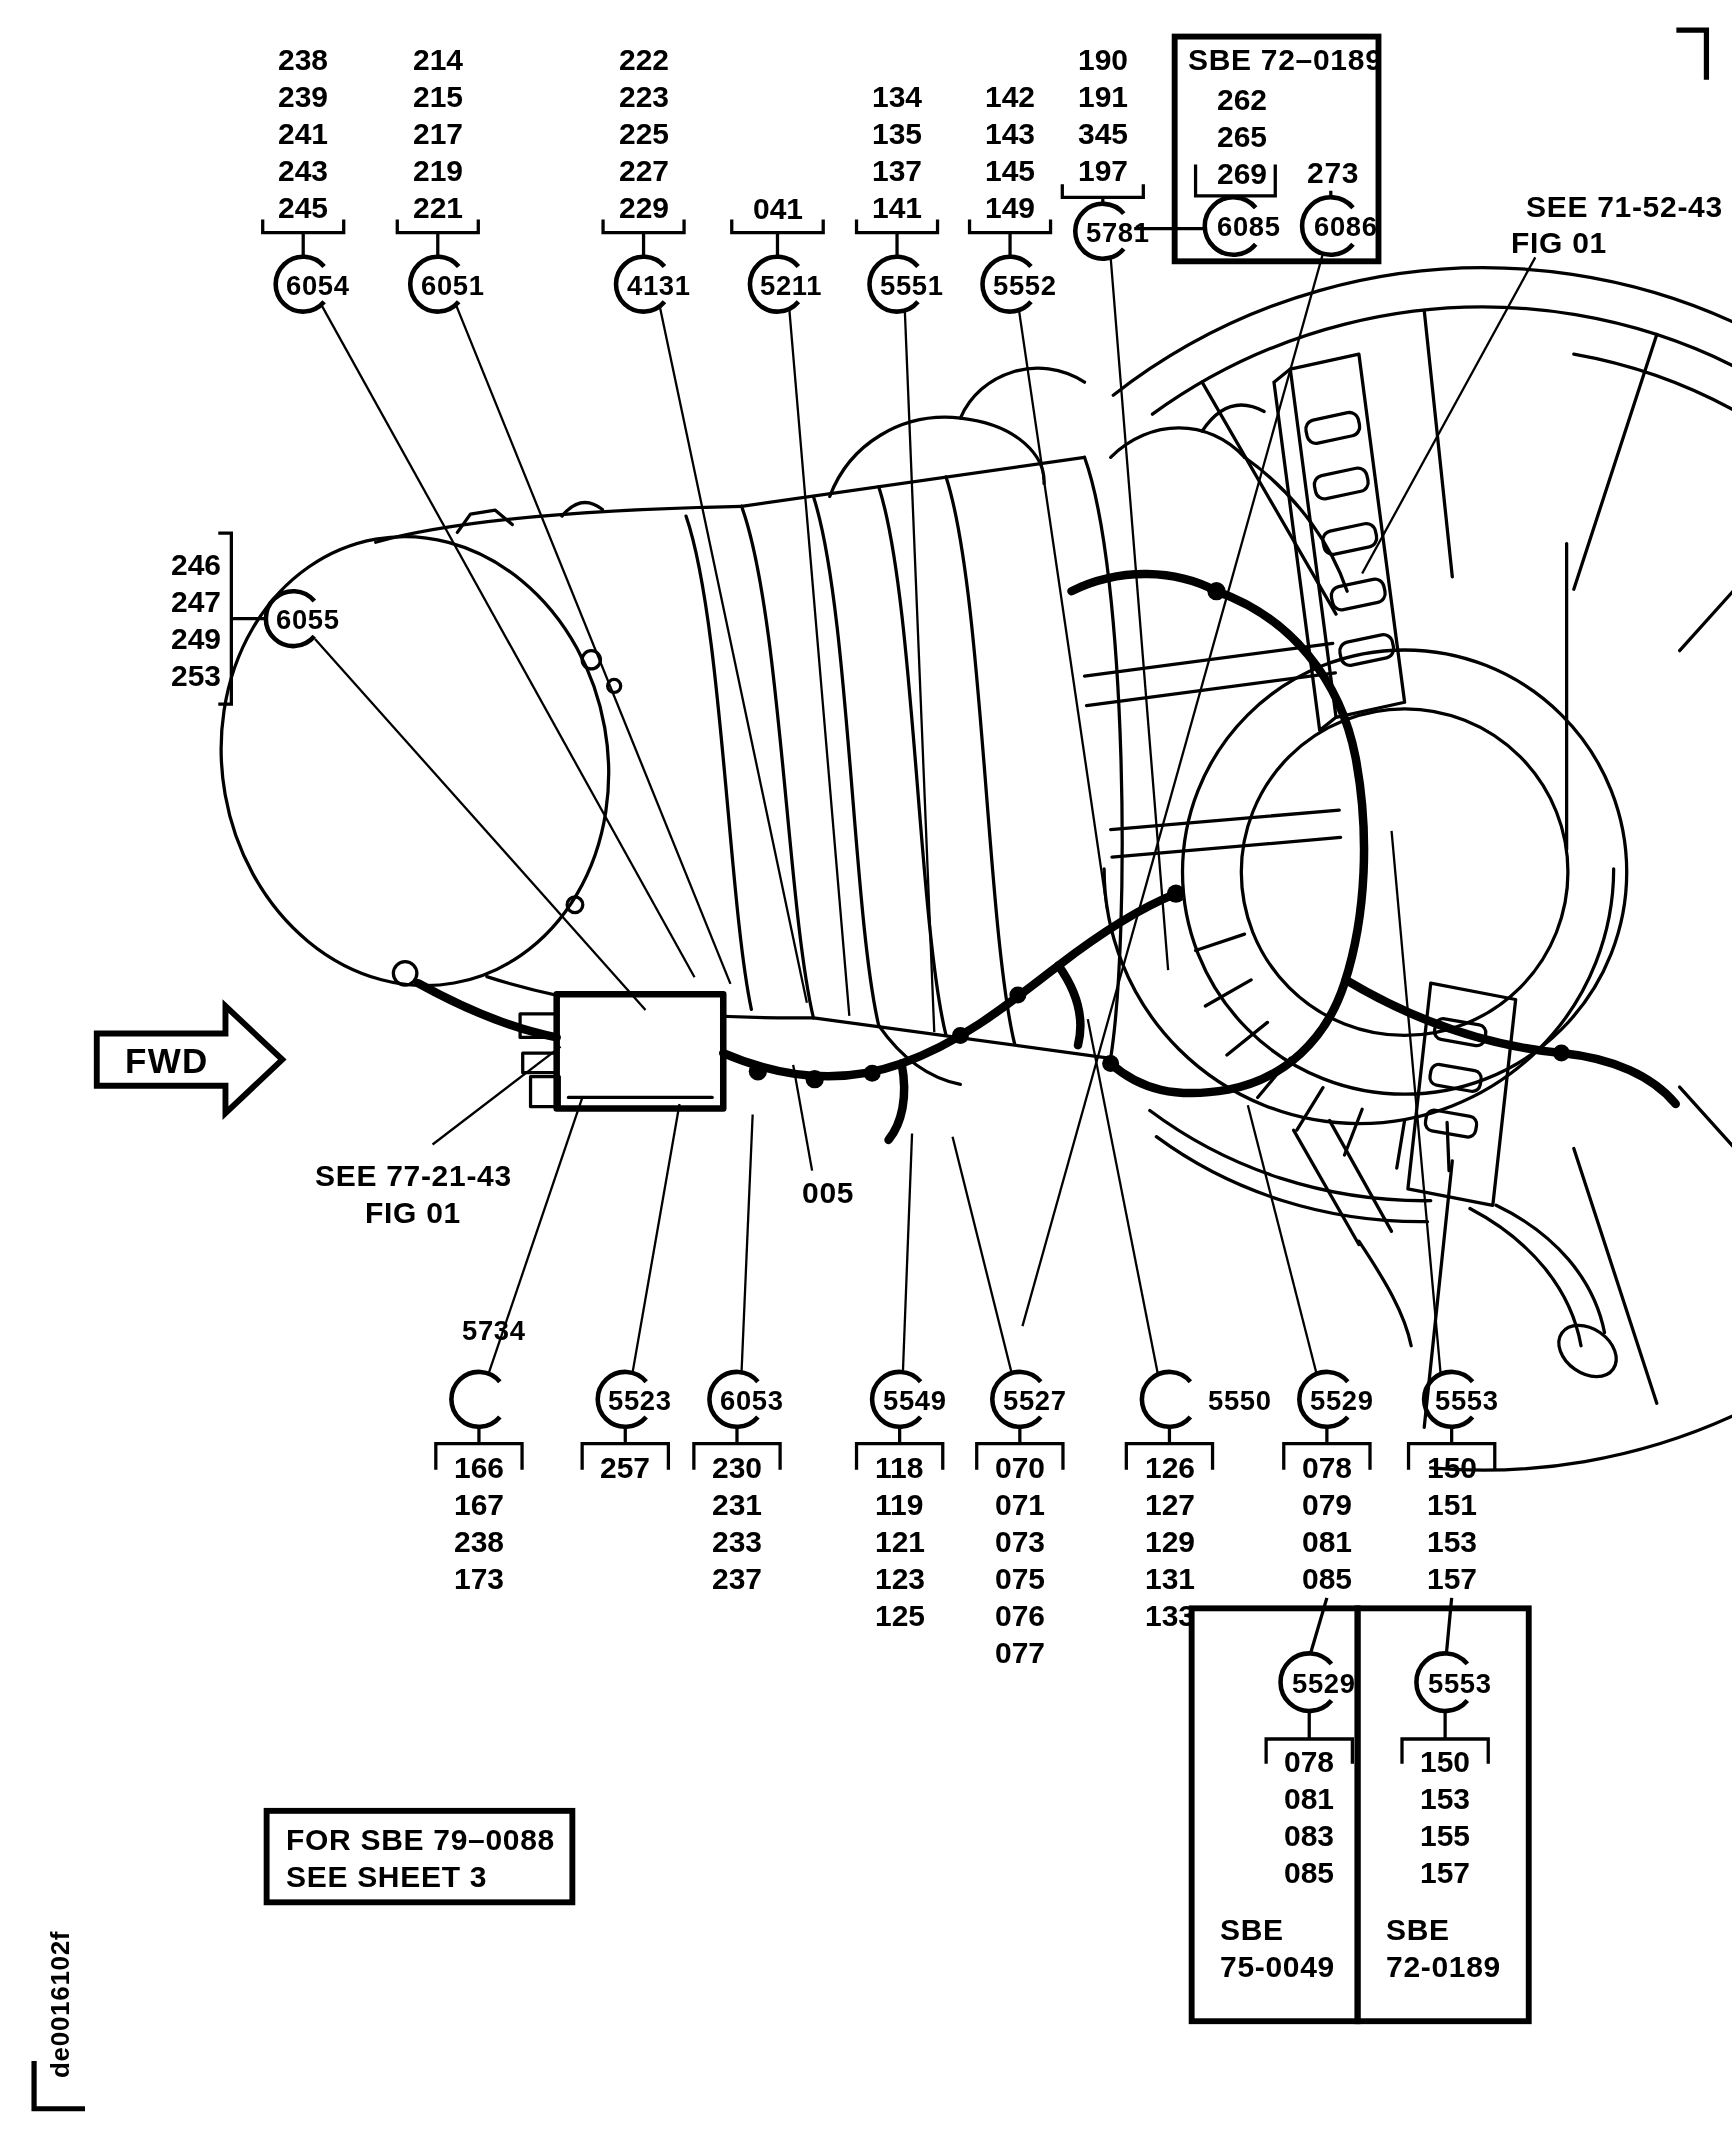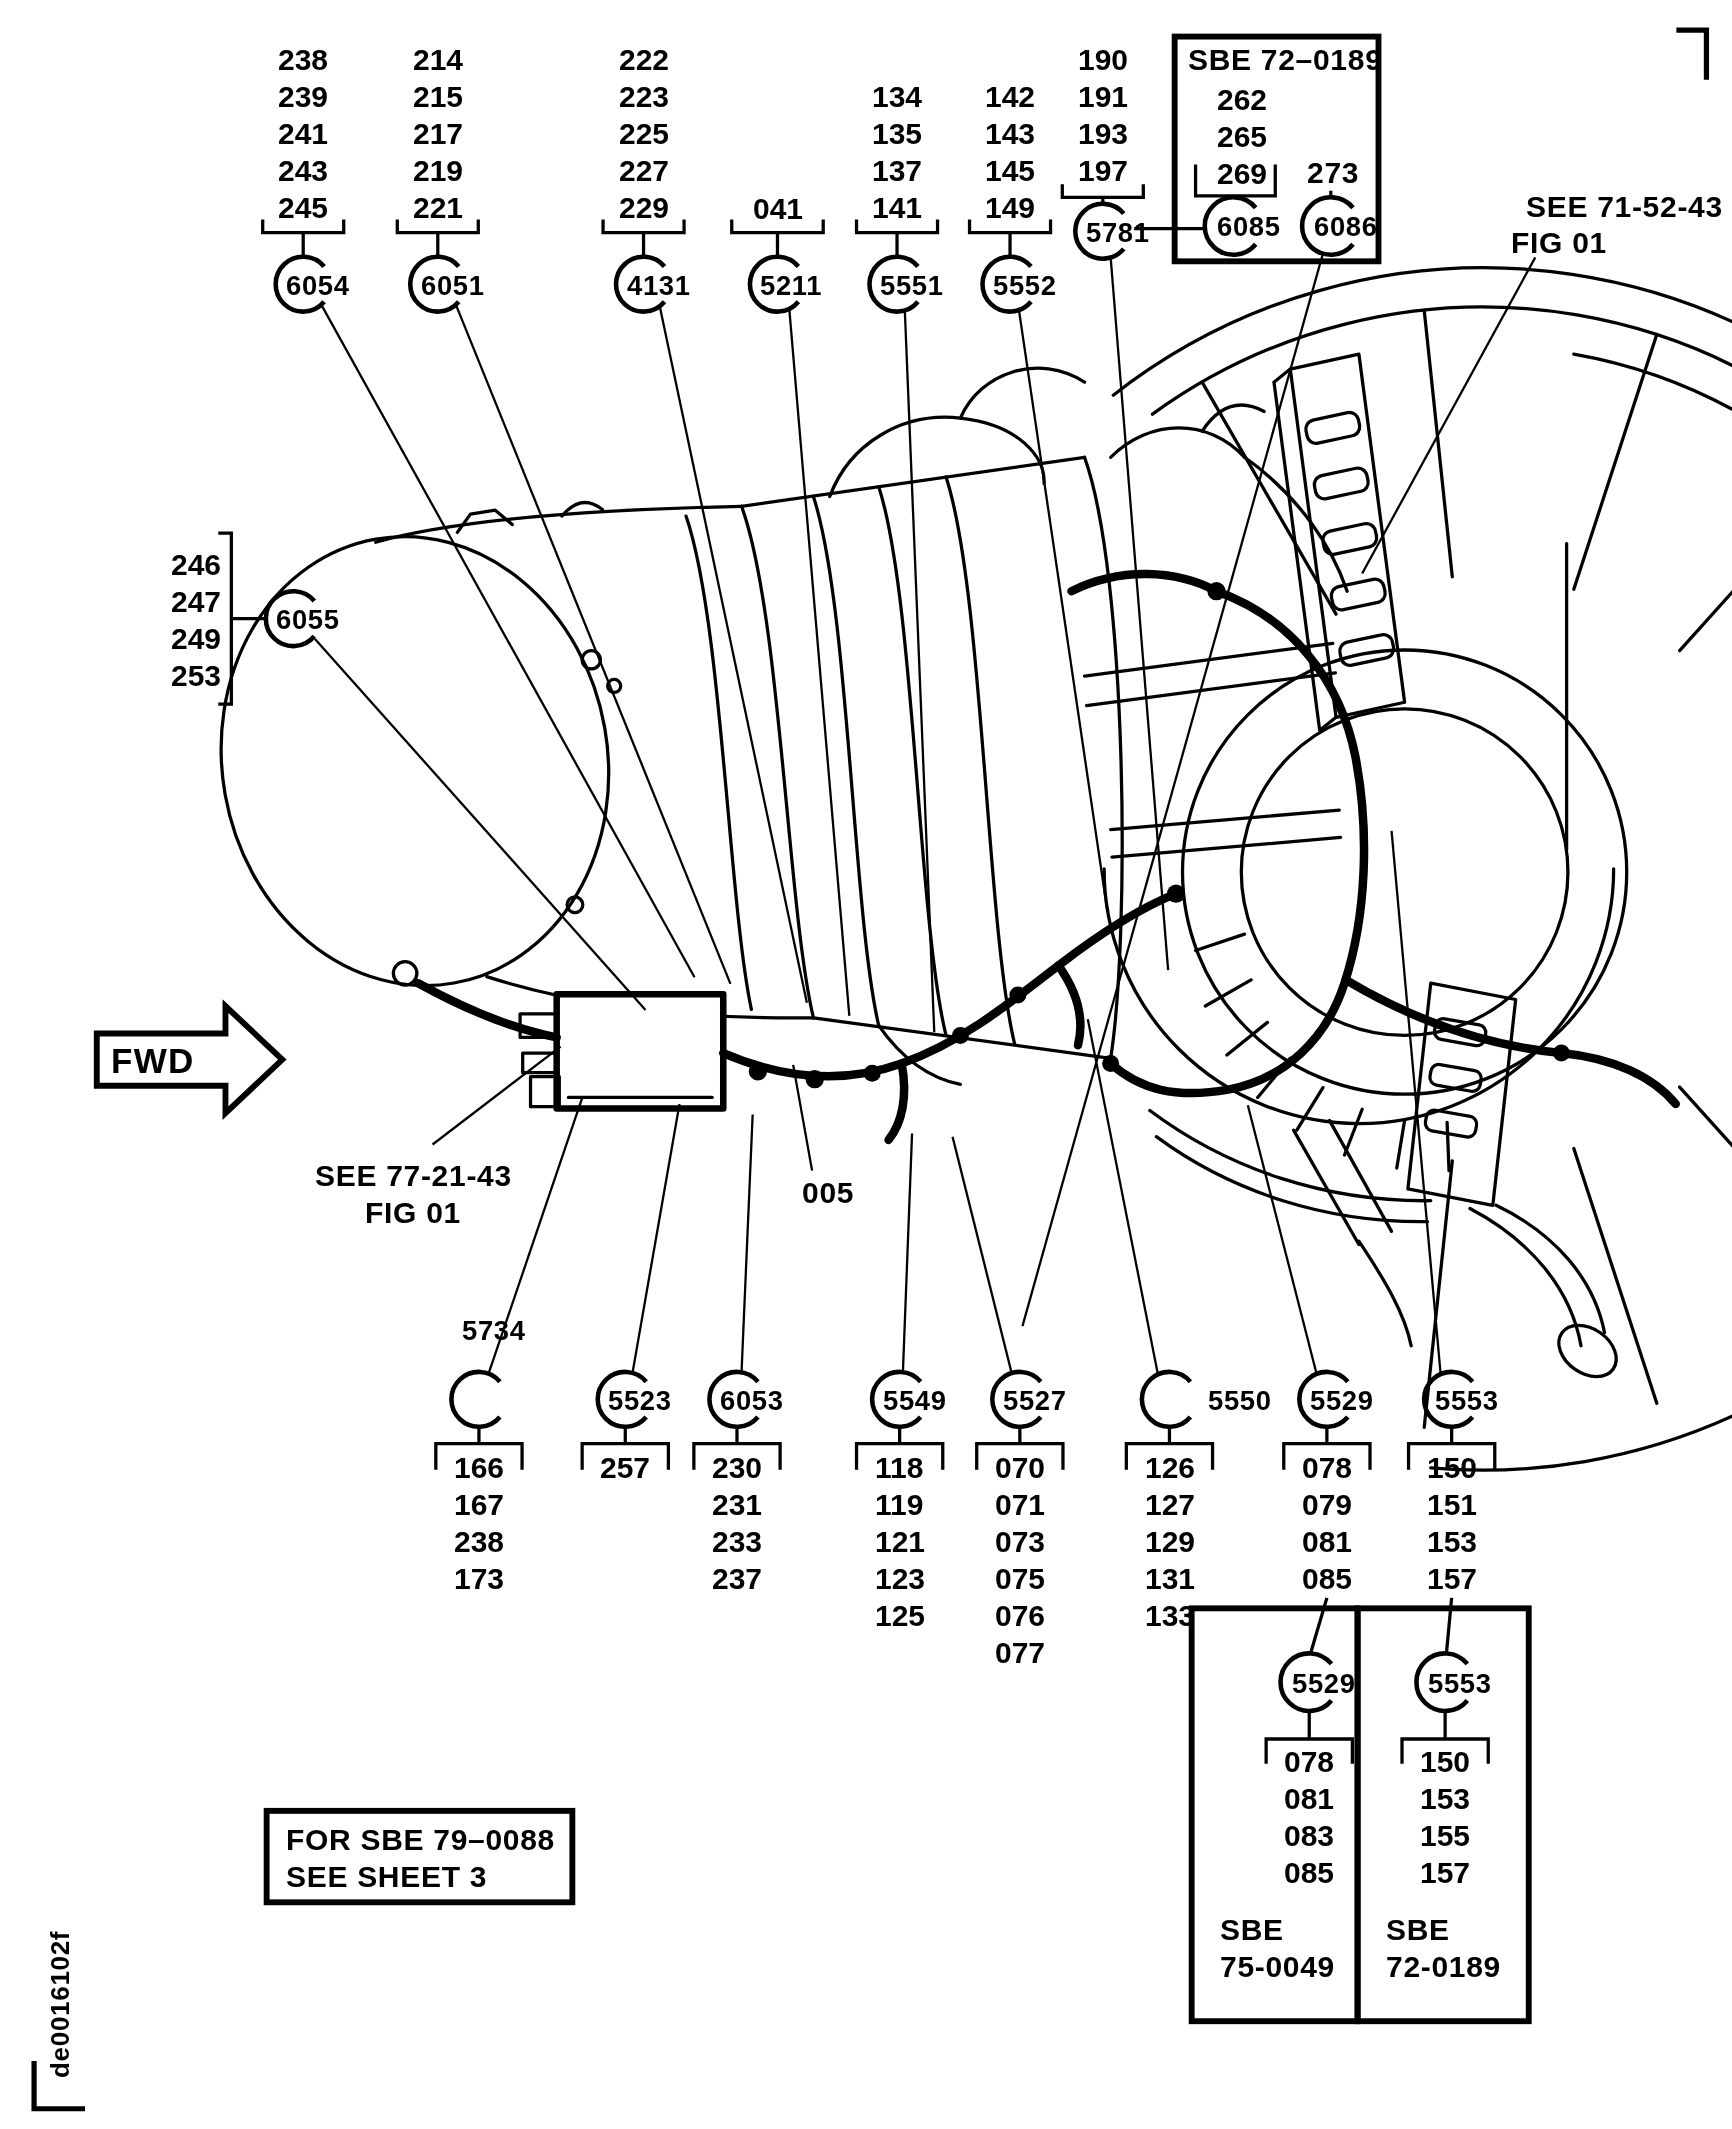--- a/index.html
+++ b/index.html
@@ -3,21 +3,21 @@
 <meta charset="utf-8">
 <style>
   html,body{margin:0;padding:0;background:#fff;}
   .page{position:relative;width:1732px;height:2129px;background:#fff;overflow:hidden;
         font-family:"Liberation Sans",sans-serif;color:#000;}
   svg.canvas{position:absolute;left:0;top:0;}
   .col{position:absolute;font:bold 30px/37px "Liberation Sans",sans-serif;white-space:pre;}
   .col div{height:37px;}
   .lbl{position:absolute;font:bold 27.4px/33px "Liberation Sans",sans-serif;letter-spacing:0.7px;}
   .t46{position:absolute;font:bold 30px/36px "Liberation Sans",sans-serif;letter-spacing:0.7px;}
-  .t52{position:absolute;font:bold 35px/41px "Liberation Sans",sans-serif;letter-spacing:1.3px;}
+  .t52{position:absolute;font:bold 35px/41px "Liberation Sans",sans-serif;letter-spacing:1.3px;margin-left:14px;}
   .vtext{position:absolute;left:46px;top:2078px;transform:rotate(-90deg);transform-origin:0 0;
          font:bold 26px/29px "Liberation Sans",sans-serif;letter-spacing:0.7px;}
 </style>
 </head>
 <body>
 
 <div class="page">
 
 <svg class="canvas" width="1732" height="2129" viewBox="0 0 2651 3259">
 
@@ -216,21 +216,21 @@
     <polygon points="148,1582 345,1582 345,1540 432,1622 345,1704 345,1662 148,1662" fill="#fff" stroke-width="9"></polygon>
   </g>
 </svg>
 
 <div class="col" style="left:278px;top:41px"><div>238</div><div>239</div><div>241</div><div>243</div><div>245</div></div>
 <div class="col" style="left:413px;top:41px"><div>214</div><div>215</div><div>217</div><div>219</div><div>221</div></div>
 <div class="col" style="left:619px;top:41px"><div>222</div><div>223</div><div>225</div><div>227</div><div>229</div></div>
 <div class="col" style="left:753px;top:190px"><div>041</div></div>
 <div class="col" style="left:872px;top:78px"><div>134</div><div>135</div><div>137</div><div>141</div></div>
 <div class="col" style="left:985px;top:78px"><div>142</div><div>143</div><div>145</div><div>149</div></div>
-<div class="col" style="left:1078px;top:41px"><div>190</div><div>191</div><div>193</div><div>197</div></div>
+<div class="col" style="left:1078px;top:41px"><div>190</div><div>191</div><div>345</div><div>197</div></div>
 
 <div class="lbl" style="left:286px;top:269px">6054</div>
 <div class="lbl" style="left:421px;top:269px">6051</div>
 <div class="lbl" style="left:627px;top:269px">4131</div>
 <div class="lbl" style="left:760px;top:269px">5211</div>
 <div class="lbl" style="left:880px;top:269px">5551</div>
 <div class="lbl" style="left:993px;top:269px">5552</div>
 <div class="lbl" style="left:1086px;top:216px">5781</div>
 
 <div class="t46" style="left:1188px;top:42px">SBE 72–0189</div>

